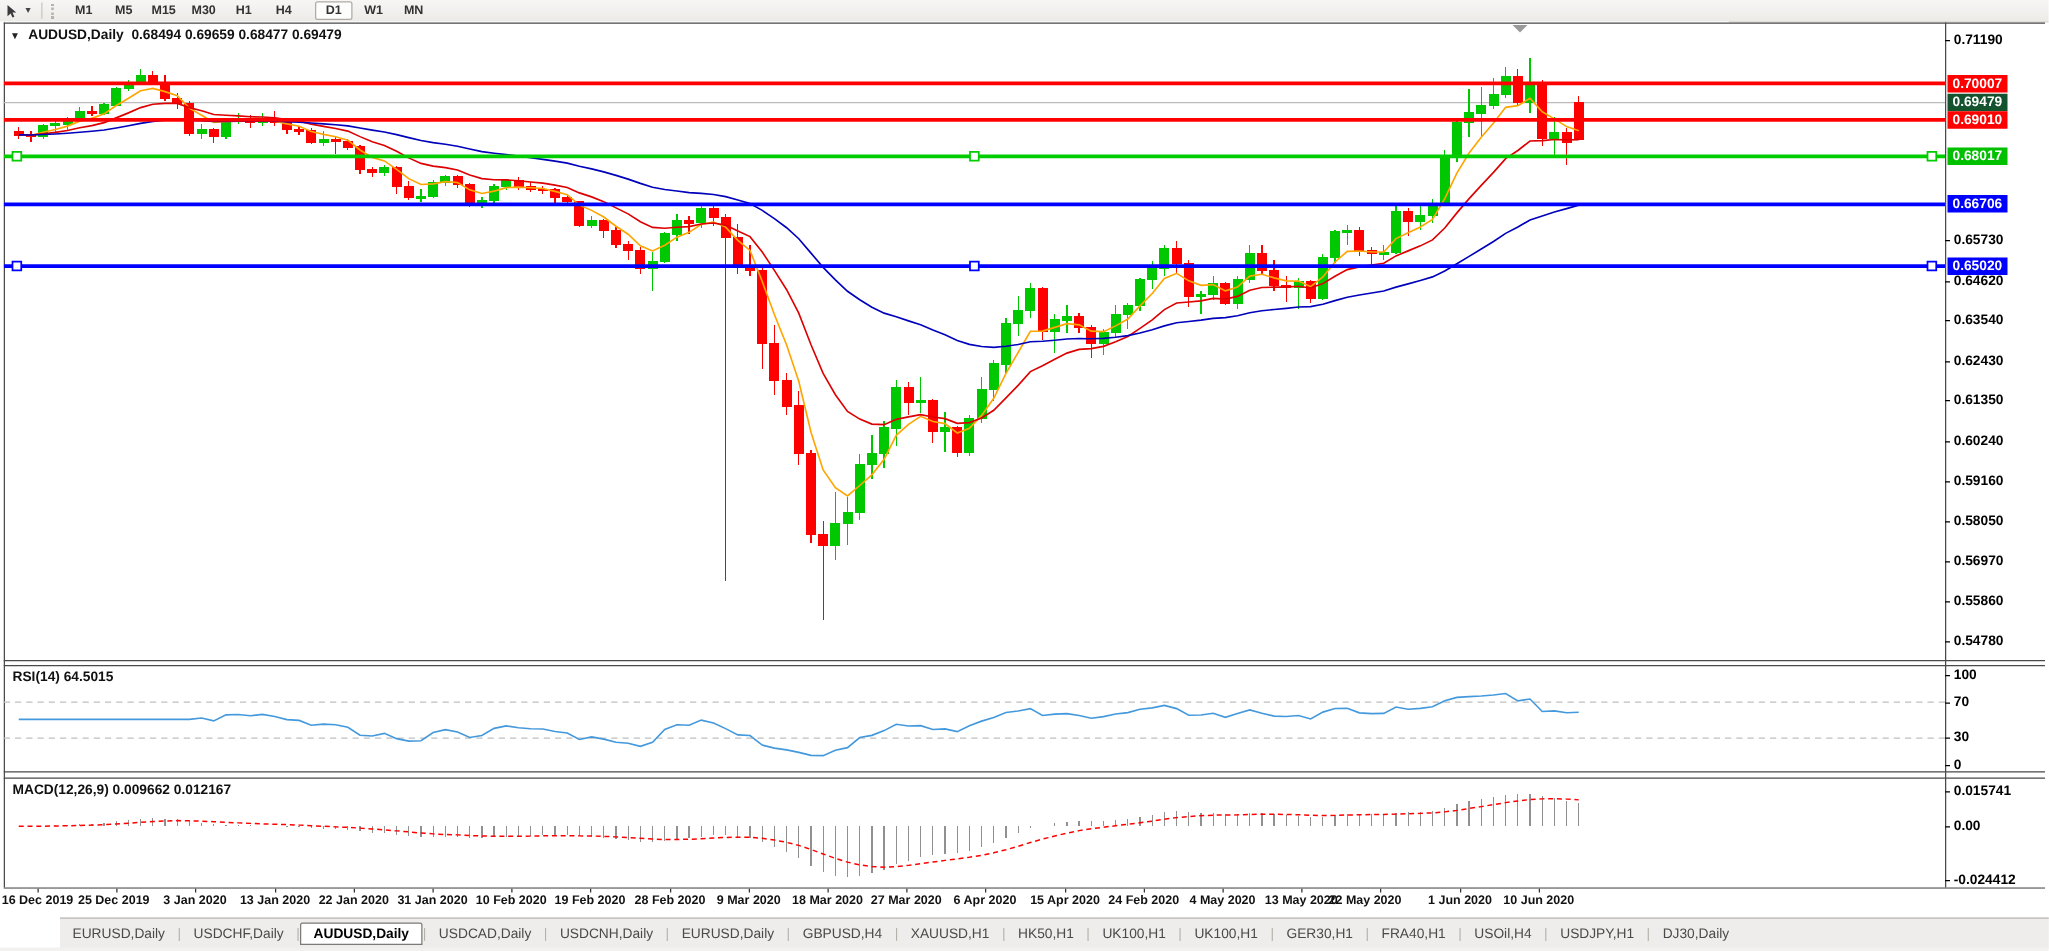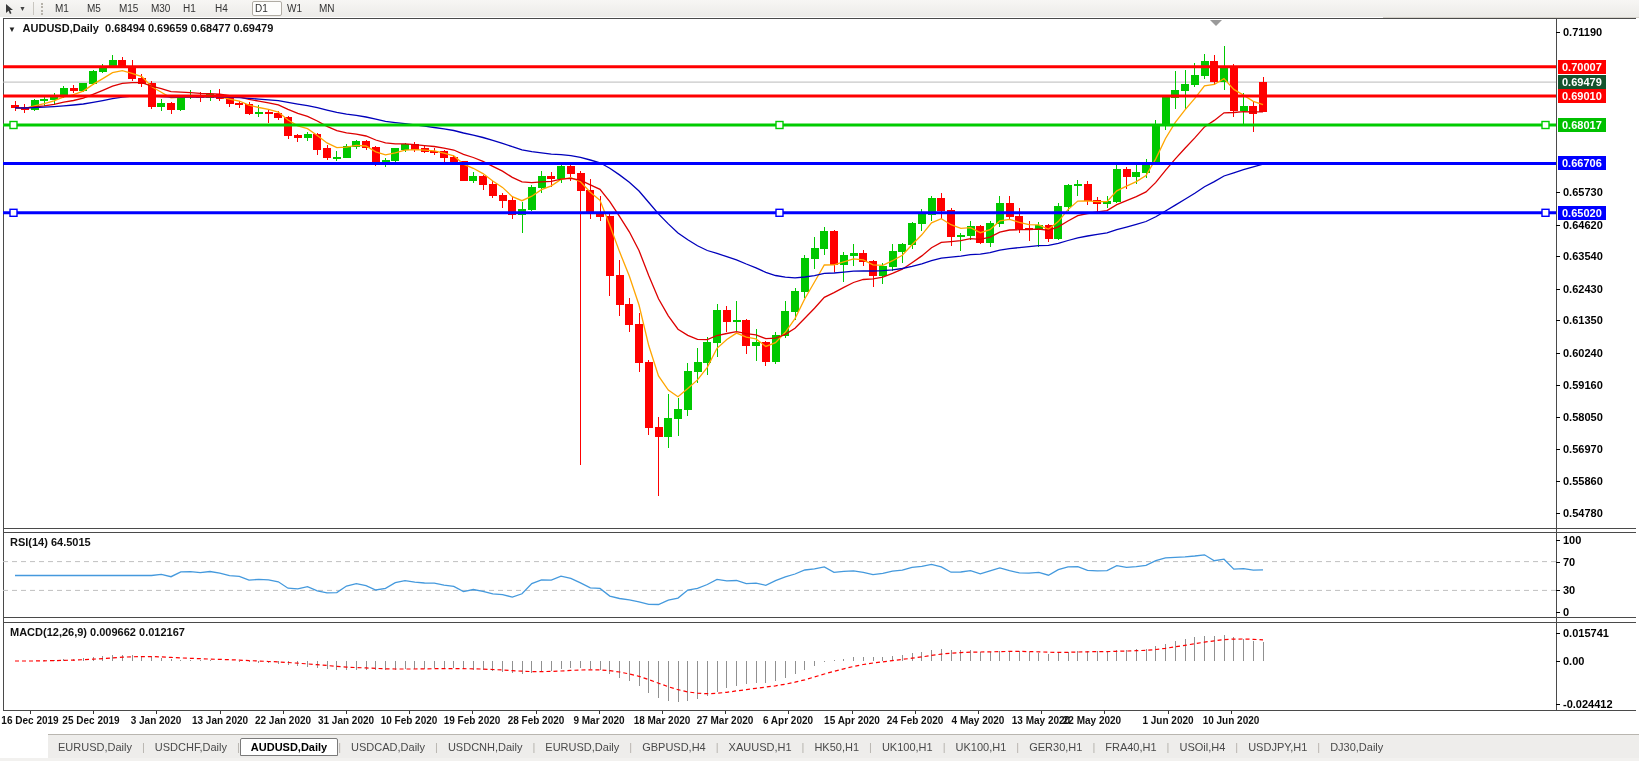--- a/index.html
+++ b/index.html
@@ -2,22 +2,22 @@
 <html><head>
 <meta charset="utf-8">
 <style>
   html,body{margin:0;padding:0;}
   body{width:1639px;height:761px;position:relative;overflow:hidden;background:#fff;
        font-family:"Liberation Sans",sans-serif;}
   .abs{position:absolute;}
   
   #toolbar{left:0;top:0;width:1639px;height:17px;background:linear-gradient(#f7f6f4,#ecebe8);
            border-bottom:1px solid #d6d3cc;display:flex;align-items:center;font-size:10px;color:#333;}
-  .tf-btn{display:inline-block;min-width:24px;height:13px;line-height:13px;
-          margin:0 1px;padding:0 2px;border:1px solid transparent;cursor:default;}
+  .tf-btn{display:inline-block;min-width:24px;height:13px;line-height:13px;text-align:center;
+          margin:0 1px;padding:0 2px;border:1px solid transparent;cursor:default;font-weight:bold;}
   .tf-btn.active{background:#fdfdfc;border:1px solid #b0aca4;border-radius:2px;}
   .vsep{width:1px;height:13px;background:#c9c6c0;margin:0 4px;}
   .grip{width:3px;height:12px;border-left:2px dotted #b7b3ab;margin:0 5px 0 3px;}
   #cursor-tool{margin-left:4px;display:flex;align-items:center;}
   #caret{font-size:7px;color:#444;margin:0 3px;}
   
   #chartwin{left:0;top:17px;width:1383px;height:717px;background:#fff;}
   .bline{background:#4a4a4a;}
   #title{left:8px;top:5px;font-size:11px;font-weight:bold;color:#111;z-index:30;}
   #title .marker{font-size:8px;color:#222;margin-right:4px;}

